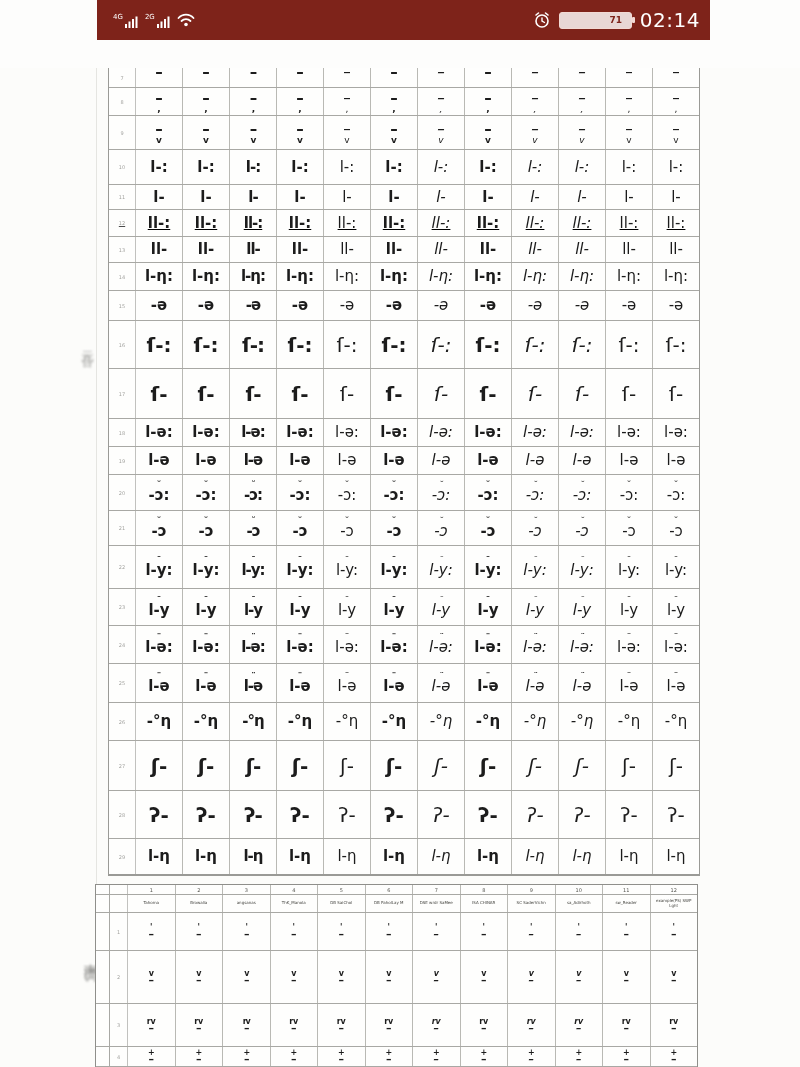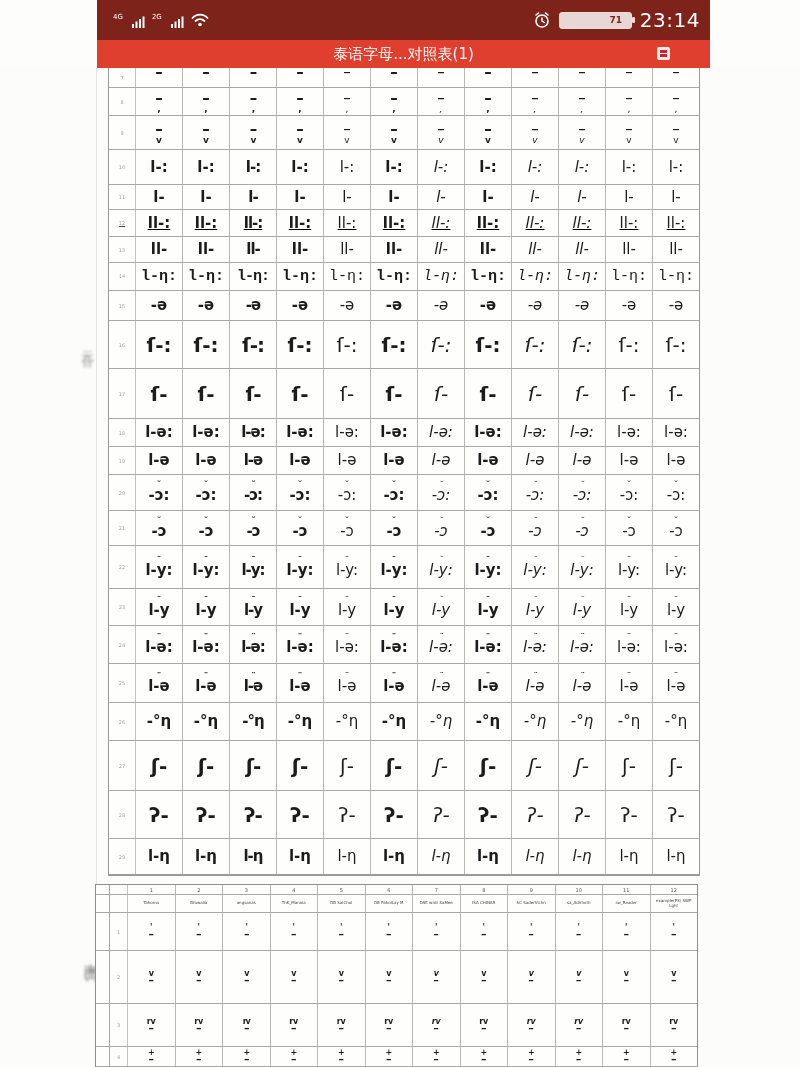--- a/index.html
+++ b/index.html
@@ -9,21 +9,21 @@
   }
   .canvas{position:absolute;left:0;top:0;width:800px;height:1067px;}
 
   
   .statusbar{
     position:absolute;left:97px;top:0;width:613px;height:40px;
     background:#7e231a;display:flex;align-items:center;justify-content:space-between;
     padding:0 10px 0 16px;box-sizing:border-box;color:#fff;
   }
   .sb-left{display:flex;align-items:flex-end;gap:7px;}
-  .sig{display:flex;align-items:flex-end;gap:9px;}
+  .sig{display:flex;align-items:flex-end;gap:2px;}
   .sig-label{font-style:normal;font-size:7px;line-height:7px;margin-bottom:7px;color:#fff;}
   .sb-right{display:flex;align-items:center;gap:8px;}
   .time{font-size:20px;letter-spacing:.5px;color:#fff;}
   .battery{
     width:30px;height:15px;border:1.5px solid #f2d9d4;border-radius:3px;
     background:rgba(255,255,255,.82);display:flex;align-items:center;justify-content:center;
     position:relative;
     padding-left:41px;
   }
   .battery:after{
@@ -141,30 +141,24 @@
     <div class="sb-right">
       <svg width="18" height="18" viewBox="0 0 18 18">
         <circle cx="9" cy="10" r="6" fill="none" stroke="#fff" stroke-width="1.6"></circle>
         <path d="M9 7 L9 10 L11.5 11.5" fill="none" stroke="#fff" stroke-width="1.4" stroke-linecap="round"></path>
         <path d="M3 4 L5.5 2" stroke="#fff" stroke-width="1.6" stroke-linecap="round"></path>
         <path d="M15 4 L12.5 2" stroke="#fff" stroke-width="1.6" stroke-linecap="round"></path>
       </svg>
       <span class="battery">
         <span>71</span>
       </span>
-      <span class="time">23:14</span>
+      <span class="time">02:14</span>
     </div>
   </div>
 
-  <div class="titlebar">
-    <span class="title">泰语字母...对照表(1)</span>
-    <span class="tb-icon">
-        <i></i>
-      </span>
-  </div>
 
   <div class="doc">
     <div class="page-edge"></div>
     <div class="side-label vowels">元音</div>
     <div class="side-label tones">声调</div>
     <div id="vowel-table" class="vtable">
         <div class="vrow" style="height: 20px;">
           <div class="numcell">7</div>
           <div class="vcell c1 clipped">
             <div class="glyph">
@@ -622,21 +616,21 @@
             <div class="glyph">
               <div class="mid">ll-</div>
             </div>
           </div>
           <div class="vcell c12">
             <div class="glyph">
               <div class="mid">ll-</div>
             </div>
           </div>
         </div>
-        <div class="vrow" style="height: 28px; font-family: Liberation Mono, monospace;">
+        <div class="vrow" style="height: 28px;">
           <div class="numcell">14</div>
           <div class="vcell c1">
             <div class="glyph">
               <div class="mid">l-η:</div>
             </div>
           </div>
           <div class="vcell c2">
             <div class="glyph">
               <div class="mid">l-η:</div>
             </div>

